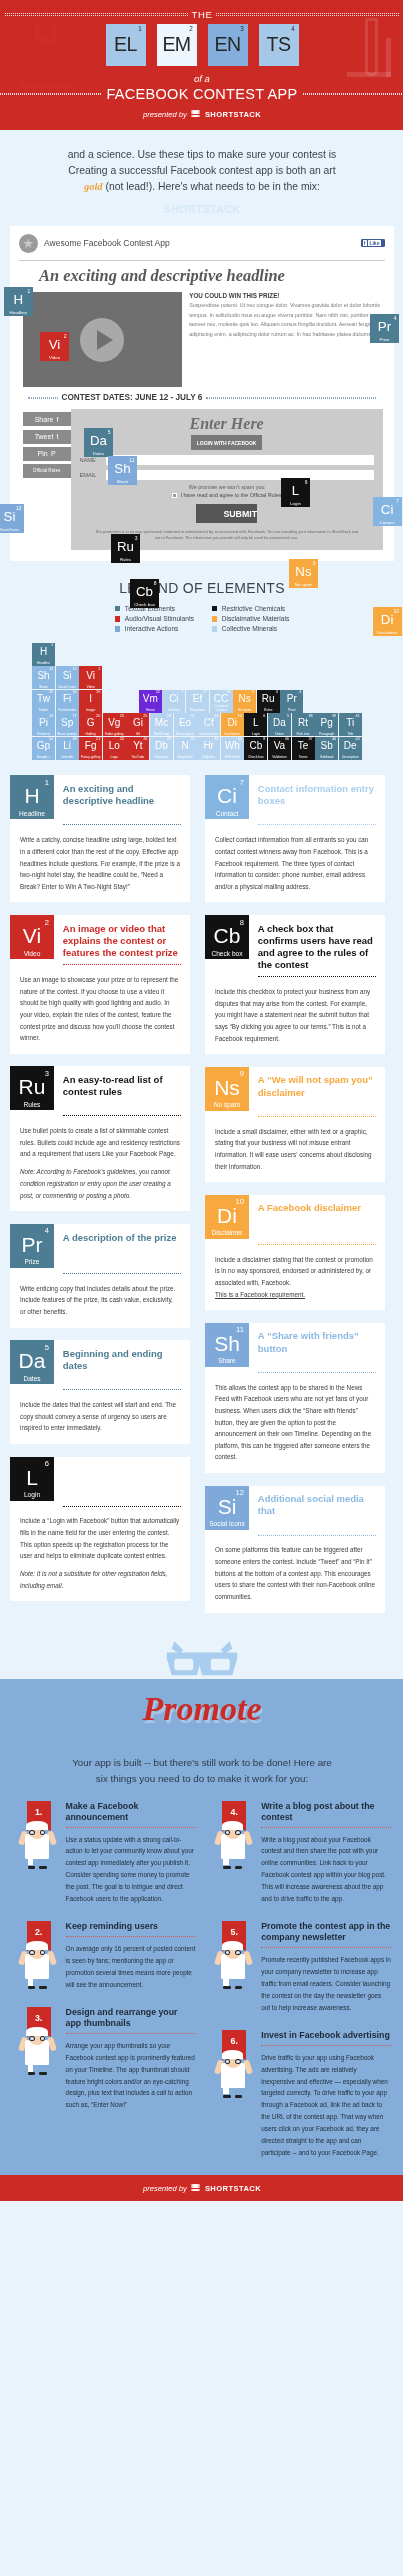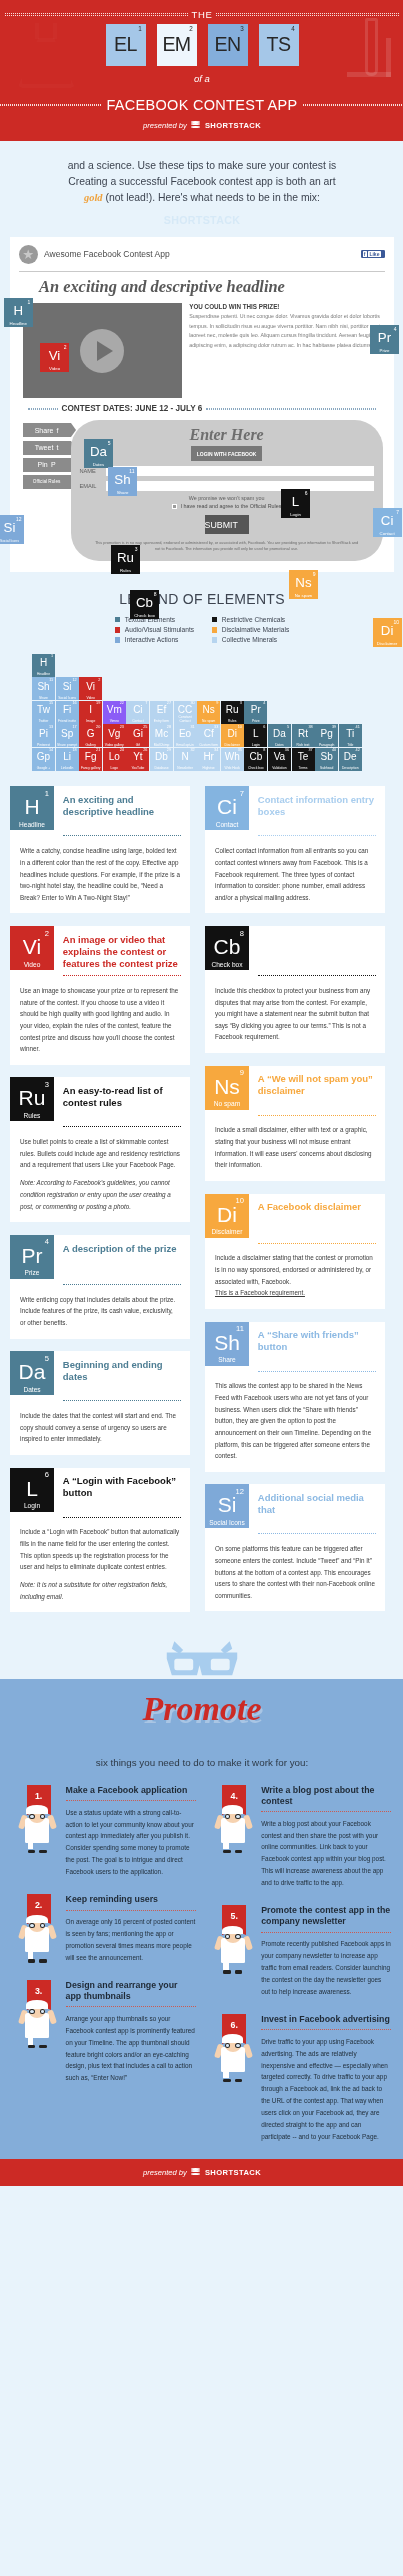--- a/index.html
+++ b/index.html
@@ -58,21 +58,21 @@
   .t1 { background: #a5c7e8; } .t2 { background: #eef6fd; }
   .t3 { background: #84aedb; } .t4 { background: #a5c7e8; }
 
   .ofa { text-align: center; color: #fff; font-style: italic; font-size: 9.5px; margin-top: 7.6px; position: relative; z-index: 2;}
   .perfect {
     text-align: center; position: relative; z-index: 2;
     font-family: "Liberation Serif", serif; font-style: italic; font-weight: bold;
     font-size: 43px; color: #a5c7e8; line-height: .92; margin-top: -8.8px;
     text-shadow: 1.9px 2.5px 0 rgba(255,255,255,.12);
   }
-  .fcapp-row { display:flex; align-items:center; justify-content:center; gap:5px; position: relative; z-index:2; margin-top: 13px; }
+  .fcapp-row { display:flex; align-items:center; justify-content:center; gap:5px; position: relative; z-index:2; margin-top: 2px; }
   .fcapp { color: #fff; font-size: 14.5px; letter-spacing: 0.3px; white-space: nowrap; }
   .presented { text-align:center; margin-top: 7.6px; position: relative; z-index:2;
     color:#fff; font-size: 7.6px; font-style: italic; }
   .presented b { font-style: normal; letter-spacing: 0.4px; }
   .stacklogo { display:inline-block; vertical-align:-1.9px; width:8.8px; height:8.8px; margin:0 2.5px; position:relative; }
   .stacklogo i { display:block; position:absolute; left:0; width:8.8px; height:1.9px; background:#fff; border-radius:50%; }
   .stacklogo i:nth-child(1){top:0} .stacklogo i:nth-child(2){top:2.5px} .stacklogo i:nth-child(3){top:5px}
 
   
   .intro { padding: 16.4px 38px 3.8px; text-align: center; position: relative; }
@@ -110,33 +110,33 @@
   .dates-rule.l { max-width: 30px; }
   .dates-txt { font-size: 8.2px; font-weight: bold; color:#3c3c3c; white-space:nowrap; }
 
   .form-area { display:flex; gap:0; padding: 6.3px 11.4px 0 12.6px; }
   .social-col { width: 48px; padding-top: 3.8px; flex:none; }
   .sbtn { height:14px; background:#8b8b8b; color:#fff; font-size:7px; display:flex;
     align-items:center; justify-content:center; gap:3.2px; margin-bottom:3.2px; position:relative; }
   .sbtn:after{content:""; position:absolute; right:-5.7px; top:0; border-left:5.7px solid #8b8b8b;
     border-top:7px solid transparent; border-bottom:7px solid transparent;}
   .sbtn.small { font-size: 4.7px; }
-  .formbox { flex:1; background:#cbcbcb; padding: 6.3px 8.8px 7.6px; position:relative;border-radius:28px;}
+  .formbox { flex:1; background:#cbcbcb; padding: 6.3px 8.8px 7.6px; position:relative;}
   .enter-here { text-align:center; font-family:"Liberation Serif",serif; font-style:italic;
     font-weight:bold; font-size:16px; color:#6e6e6e; margin-bottom:1.3px; }
   .fb-login { background:#787878; color:#fff; font-size:5px; font-weight:bold; padding:4.4px 0;
     width: 71px; text-align:center; margin: 2.5px auto 5px; }
   .field { display:flex; align-items:center; gap:5px; margin-bottom:4.4px; }
   .field label { font-size:5.7px; color:#5e5e5e; width:21.5px; }
   .field .inp { flex:1; height:10px; background:#fff; }
   .nospam { text-align:center; font-size:5.4px; color:#5e5e5e; margin: 2.5px 0 2.5px; }
   .agree { display:flex; align-items:center; justify-content:center; gap:3.2px; font-size:5.4px; color:#4d4d4d;}
   .cbox { width:5.7px; height:5.7px; background:#9b9b9b; border:0.6px solid #fff; flex:none;}
-  .submit { background:#565656; color:#fff; font-size:8.8px; font-weight:normal; width:44px;
-    text-align:left; padding:4.4px 0; margin: 5.7px auto 5.7px; }
+  .submit { background:#565656; color:#fff; font-size:8.8px; font-weight:bold; width:61px;
+    text-align:right; padding:4.4px 0; margin: 5.7px auto 5.7px; }
   .disclaimer { font-size:3.9px; line-height:1.75; color:#6b6b6b; text-align:center; padding:0 14px;}
 
   
   .chip { position:absolute; width:29px; height:29px; color:#fff; z-index:5; }
   .chip .num { position:absolute; top:1.3px; right:2.5px; font-size:5px; }
   .chip .sym { position:absolute; left:0; right:0; top:5.7px; text-align:center; font-size:13.3px; line-height:1; }
   .chip .nm  { position:absolute; left:0; right:0; bottom:1.3px; text-align:center; font-size:4.4px; }
   .c-teal { background:#4d7d93; } .c-red { background:#cc2a25; }
   .c-blue { background:#7ea9d8; } .c-lblue{ background:#84b4e0; }
   .c-dark { background:#111; } .c-orange{ background:#f7a83e; }
@@ -478,21 +478,21 @@
         <div class="pcell" style="background: rgb(140, 185, 227); color: rgb(255, 255, 255);">
           <span class="n">16</span>
           <span class="s">Fi</span>
           <span class="l">Friend invite</span>
         </div>
         <div class="pcell" style="background: rgb(204, 42, 37);">
           <span class="n">19</span>
           <span class="s">I</span>
           <span class="l">Image</span>
         </div>
-        <div class="pcell" style="background: #8b5cf6;">
+        <div class="pcell" style="background: #6d28d9; margin-left: 36px;">
           <span class="n">22</span>
           <span class="s">Vm</span>
           <span class="l">Vimeo</span>
         </div>
         <div class="pcell" style="background: rgb(182, 212, 239); color: rgb(255, 255, 255);">
           <span class="n">7</span>
           <span class="s">Ci</span>
           <span class="l">Contact</span>
         </div>
         <div class="pcell" style="background: rgb(182, 212, 239); color: rgb(255, 255, 255);">
@@ -740,21 +740,20 @@
             <p>Include the dates that the contest will start and end. The copy should convey a sense of urgency so users are inspired to enter immediately.</p>
           </div>
         </div>
         <div class="card">
           <div class="card-head">
             <div class="badge c-dark">
               <span class="n">6</span>
               <span class="s">L</span>
               <span class="l">Login</span>
             </div>
-            <div class="card-title" style="color: rgb(20, 20, 20);">A “Login with Facebook” button</div>
           </div>
           <div class="card-rule" style="border-color: rgb(20, 20, 20);"></div>
           <div class="card-body">
             <p>Include a  “Login with Facebook” button that automatically fills in the name field for the user entering the contest. This option speeds up the registration process for the user and helps to eliminate duplicate contest entries.</p>
             <p class="note">Note: It is not a substitute for other registration fields, including email.</p>
           </div>
         </div>
       </div>
     <div class="col" id="col-right">
         <div class="card">
@@ -771,20 +770,21 @@
             <p>Collect contact information from all entrants so you can contact contest winners away from Facebook. This is a Facebook requirement. The three types of contact information to consider: phone number, email address and/or a physical mailing address.</p>
           </div>
         </div>
         <div class="card">
           <div class="card-head">
             <div class="badge c-dark">
               <span class="n">8</span>
               <span class="s">Cb</span>
               <span class="l">Check box</span>
             </div>
+            <div class="card-title" style="color: rgb(20, 20, 20);">A check box that confirms users have read and agree to the rules of the contest</div>
           </div>
           <div class="card-rule" style="border-color: rgb(20, 20, 20);"></div>
           <div class="card-body">
             <p>Include this checkbox to protect your business from any disputes that may arise from the contest. For example, you might have a statement near the submit button that says “By clicking you agree to our terms.” This is not a Facebook requirement.</p>
           </div>
         </div>
         <div class="card">
           <div class="card-head">
             <div class="badge c-orange">
               <span class="n">9</span>
@@ -850,20 +850,21 @@
     <rect x="16" y="30" width="30" height="18" rx="4" fill="#e8f3fb"></rect>
     <rect x="74" y="30" width="30" height="18" rx="4" fill="#e8f3fb"></rect>
   </svg>
 
   <div class="promote-band">
     <div class="promote-script">Promote</div>
   </div>
 
   <div class="promote-body">
     <div class="promote-intro">
+      <div>Your app is built -- but there's still work to be done! Here are</div>
       <div>six things you need to do to make it work for you:</div>
     </div>
     <div class="psteps">
       <div class="pcol" id="psteps-left">
           <div class="pstep">
             <div class="sci">
               <div class="flag">1.</div>
               <div class="sfig">
                 <div class="arm l"></div>
                 <div class="arm r"></div>
@@ -876,21 +877,21 @@
                 </div>
                 <div class="legs">
                   <i></i>
                   <i></i>
                   <b></b>
                   <b></b>
                 </div>
               </div>
             </div>
             <div class="pstep-text">
-              <h3>Make a Facebook application</h3>
+              <h3>Make a Facebook announcement</h3>
               <div class="rule"></div>
               <p>Use a status update with a strong call-to-action to let your community know about your contest app immediately after you publish it. Consider spending some money to promote the post. The goal is to intrigue and direct Facebook users to the application.</p>
             </div>
           </div>
           <div class="pstep">
             <div class="sci">
               <div class="flag">2.</div>
               <div class="sfig">
                 <div class="arm l"></div>
                 <div class="arm r"></div>

